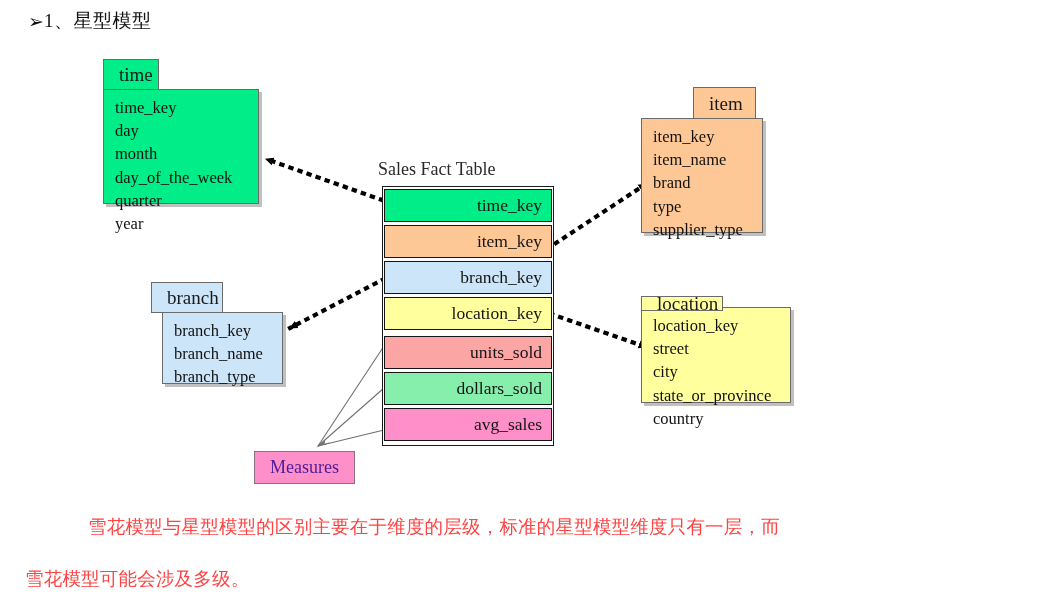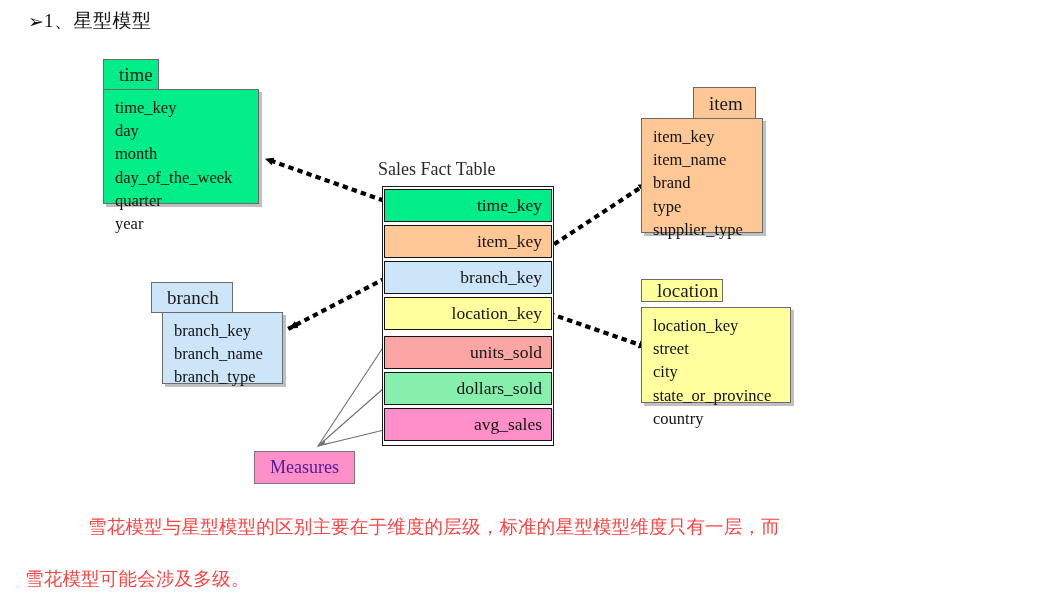--- a/index.html
+++ b/index.html
@@ -89,25 +89,25 @@
   
   .e-time   { left: 103px; top: 17px; }
   .e-time   .tab  { left: 0px;  top: 0px;  width: 56px;  height: 31px; }
   .e-time   .body { left: 0px;  top: 30px; width: 156px; height: 115px; }
 
   .e-item   { left: 641px; top: 45px; }
   .e-item   .tab  { left: 16px; top: 0px;  width: 63px;  height: 32px; margin-left: 36px; }
   .e-item   .body { left: 0px;  top: 31px; width: 122px; height: 115px; }
 
   .e-branch { left: 151px; top: 240px; }
-  .e-branch .tab  { left: 0px;  top: 0px;  width: 82px;  height: 31px; }
+  .e-branch .tab  { left: 0px;  top: 0px;  width: 72px;  height: 31px; }
   .e-branch .body { left: 11px; top: 30px; width: 121px; height: 72px; }
 
   .e-location { left: 641px; top: 237px; }
-  .e-location .tab  { left: 0px;  top: 0px;  width: 82px;  height: 23px; text-align: right; }
+  .e-location .tab  { left: 0px;  top: 17px;  width: 82px;  height: 15px; text-align: right; }
   .e-location .body { left: 0px;  top: 28px; width: 150px; height: 96px; }
 
   
   #fact { position: absolute; left: 378px; top: 118px; }
   #fact .facttitle {
     position: absolute;
     left: 0; top: 0;
     width: 180px;
     font-size: 18px;
     line-height: 1;

